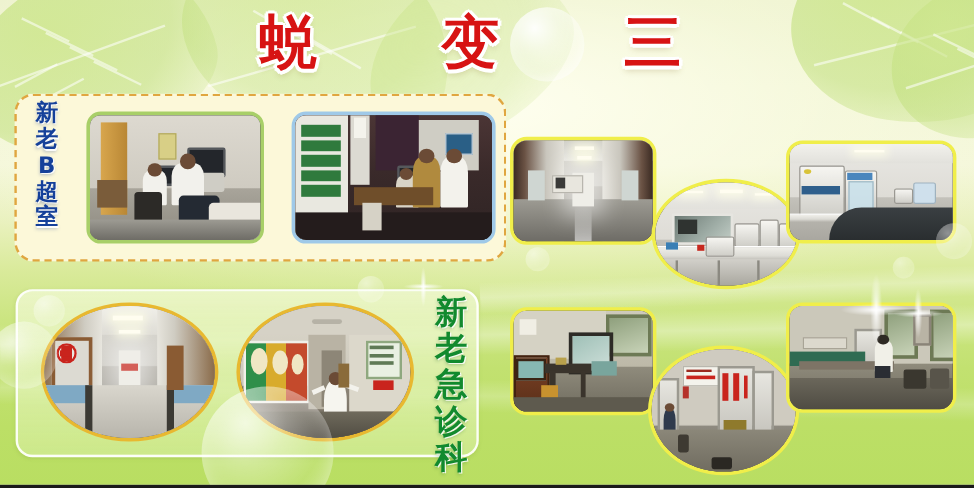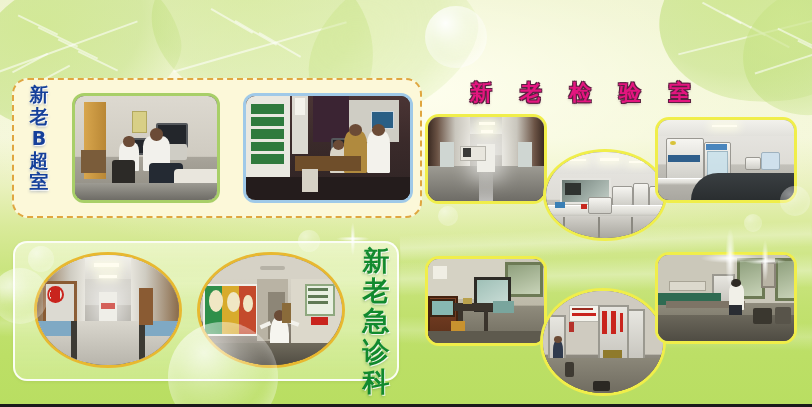--- a/index.html
+++ b/index.html
@@ -207,23 +207,23 @@
   </div>
 
   <div class="leaf" style="left:300px;top:-20px;width:180px;height:130px;opacity:.55;">
     <div class="leaf-blob" style="left:0;top:0;width:180px;height:130px;transform:rotate(-30deg);"></div>
   </div>
 
   <div style="position:absolute;left:0;top:262px;width:812px;height:34px;background:linear-gradient(to bottom,rgba(255,255,255,0),rgba(255,255,255,.35),rgba(255,255,255,0));transform:rotate(-1.2deg);"></div>
   <div style="position:absolute;left:0;top:316px;width:812px;height:28px;background:linear-gradient(to bottom,rgba(255,255,255,0),rgba(255,255,255,.22),rgba(255,255,255,0));transform:rotate(1deg);"></div>
   <div style="position:absolute;left:400px;top:228px;width:412px;height:26px;background:linear-gradient(to bottom,rgba(255,255,255,0),rgba(255,255,255,.3),rgba(255,255,255,0));transform:rotate(-2deg);"></div>
 
+  <div id="headline">蜕　变　三</div>
   <div class="bubble" style="left:425px;top:6px;width:62px;height:62px;"></div>
 
-  <div id="lab-caption">新 老 检 验 室</div>
 
   <div id="bchao-panel"></div>
 
   <div id="bchao-label">
     <span>新</span>
     <span>老</span>
     <span>B</span>
     <span>超</span>
     <span>室</span>
   </div>

